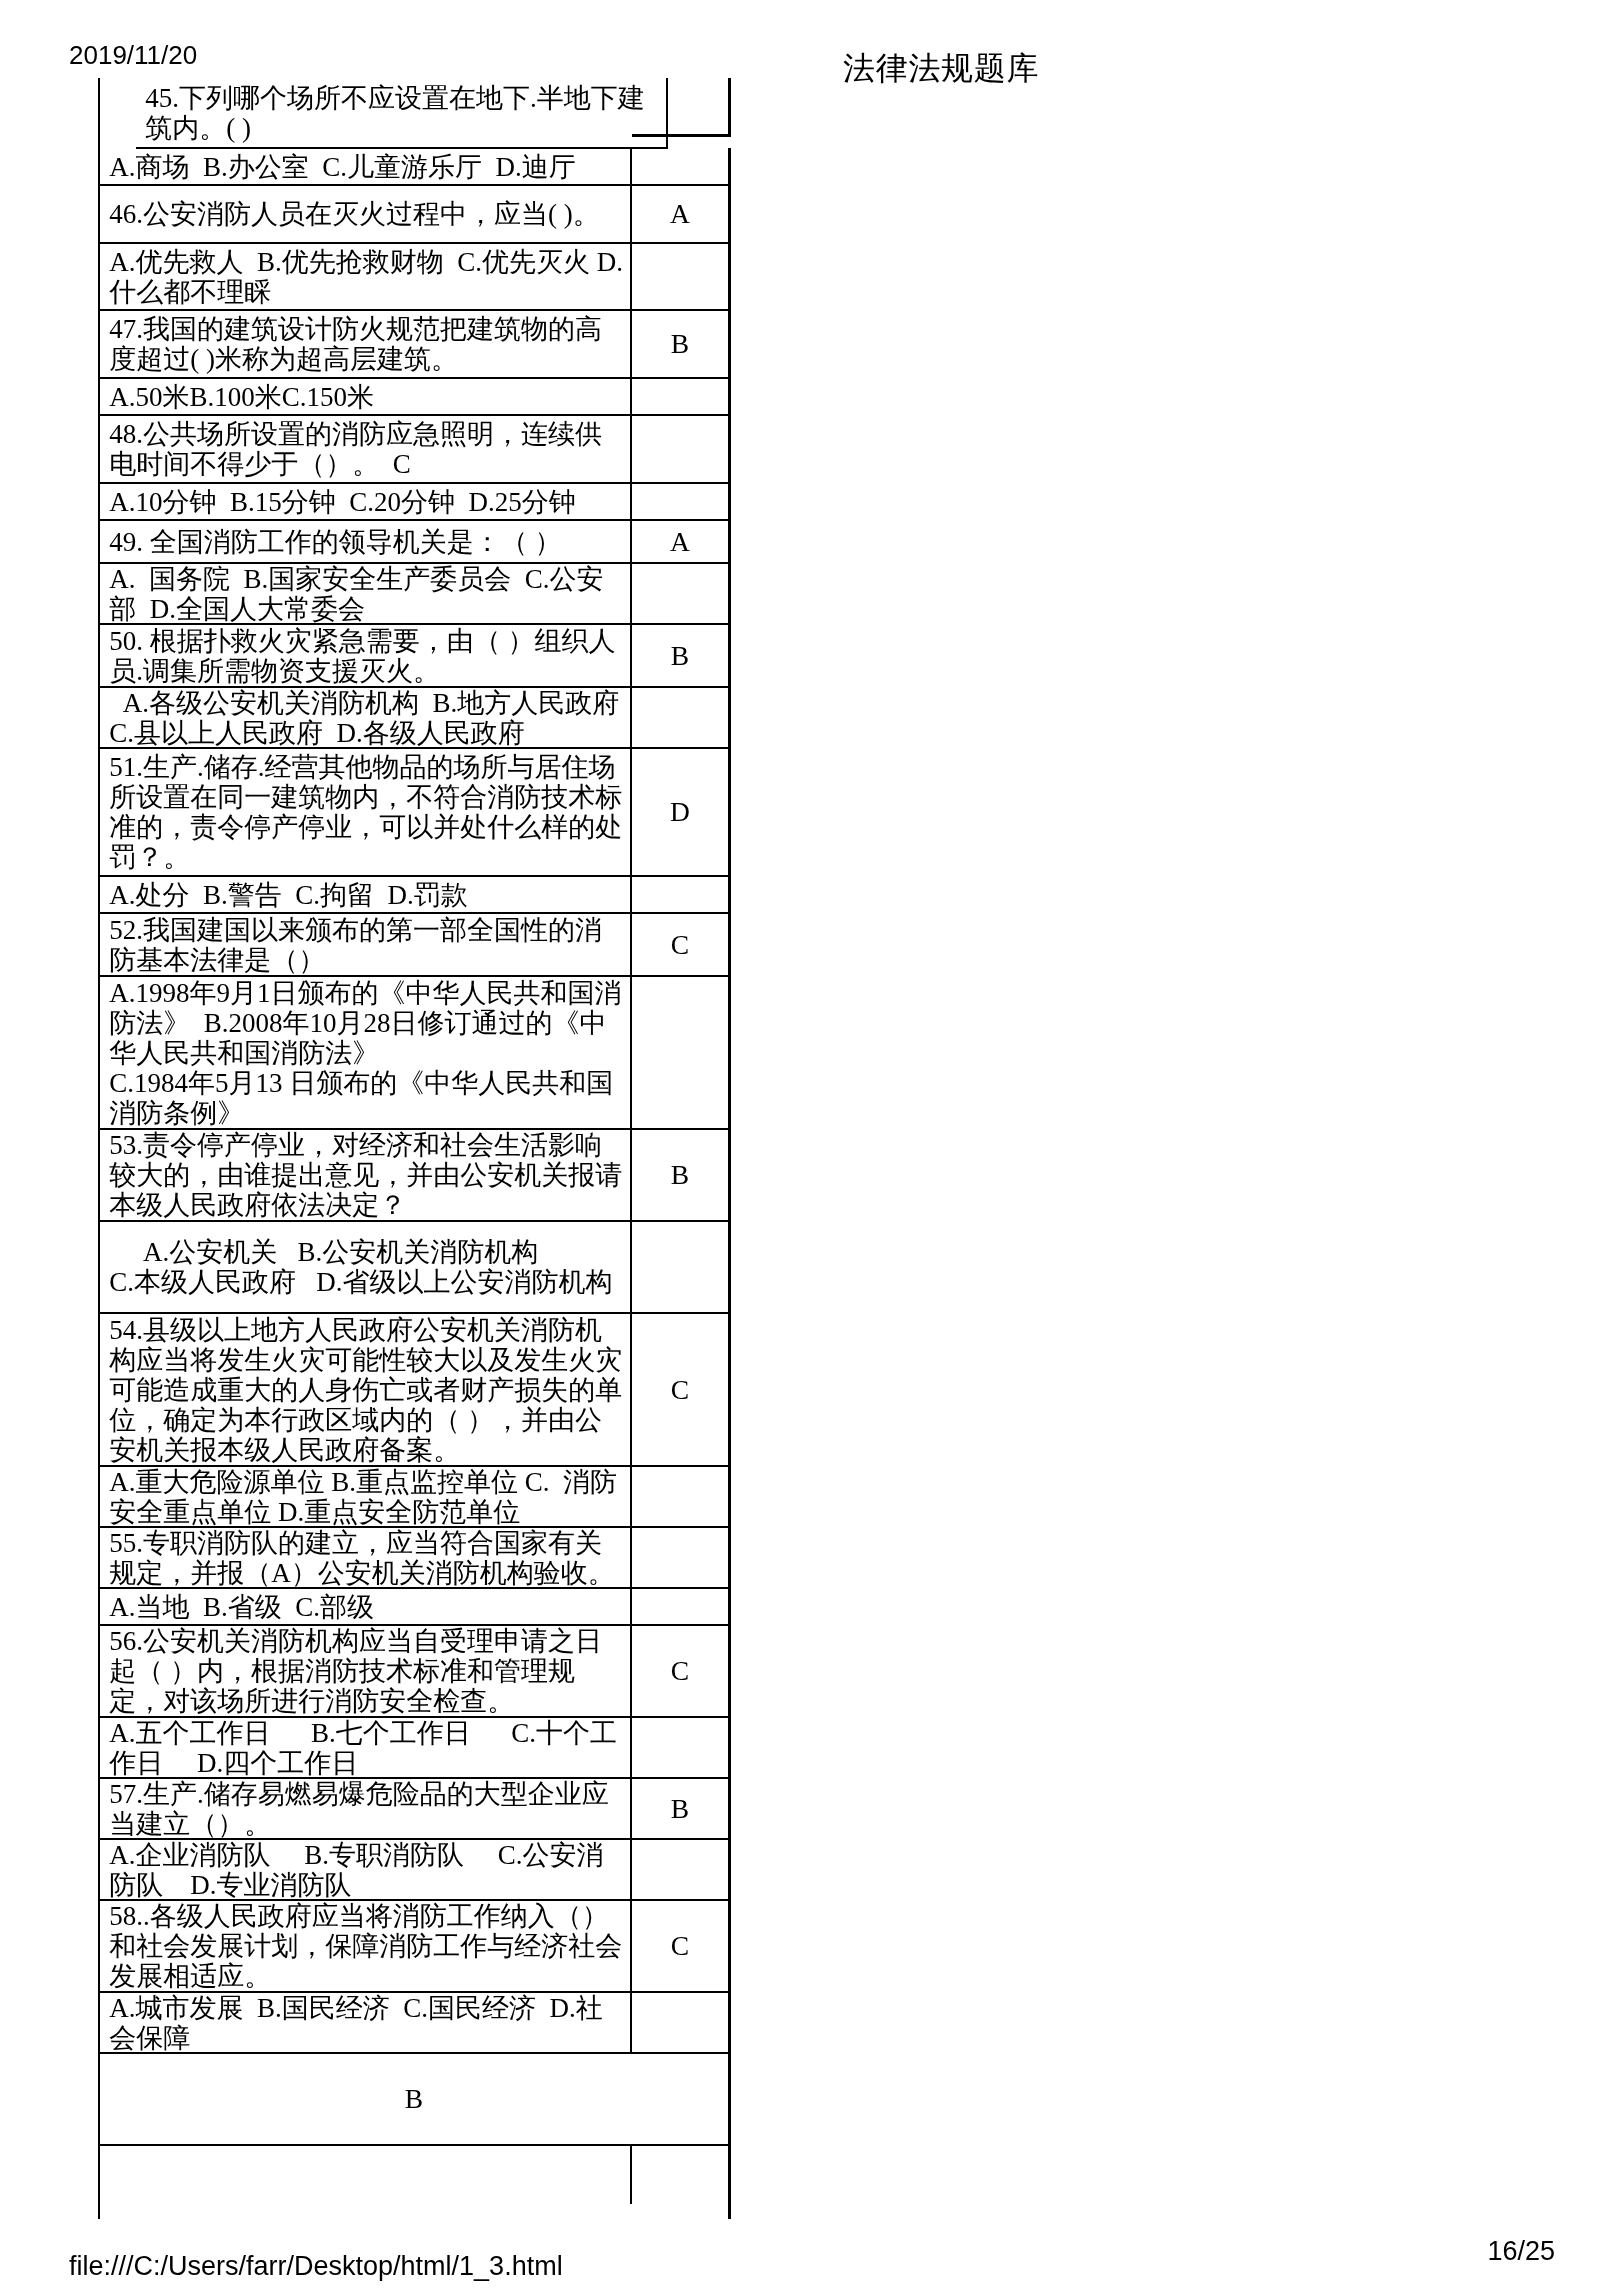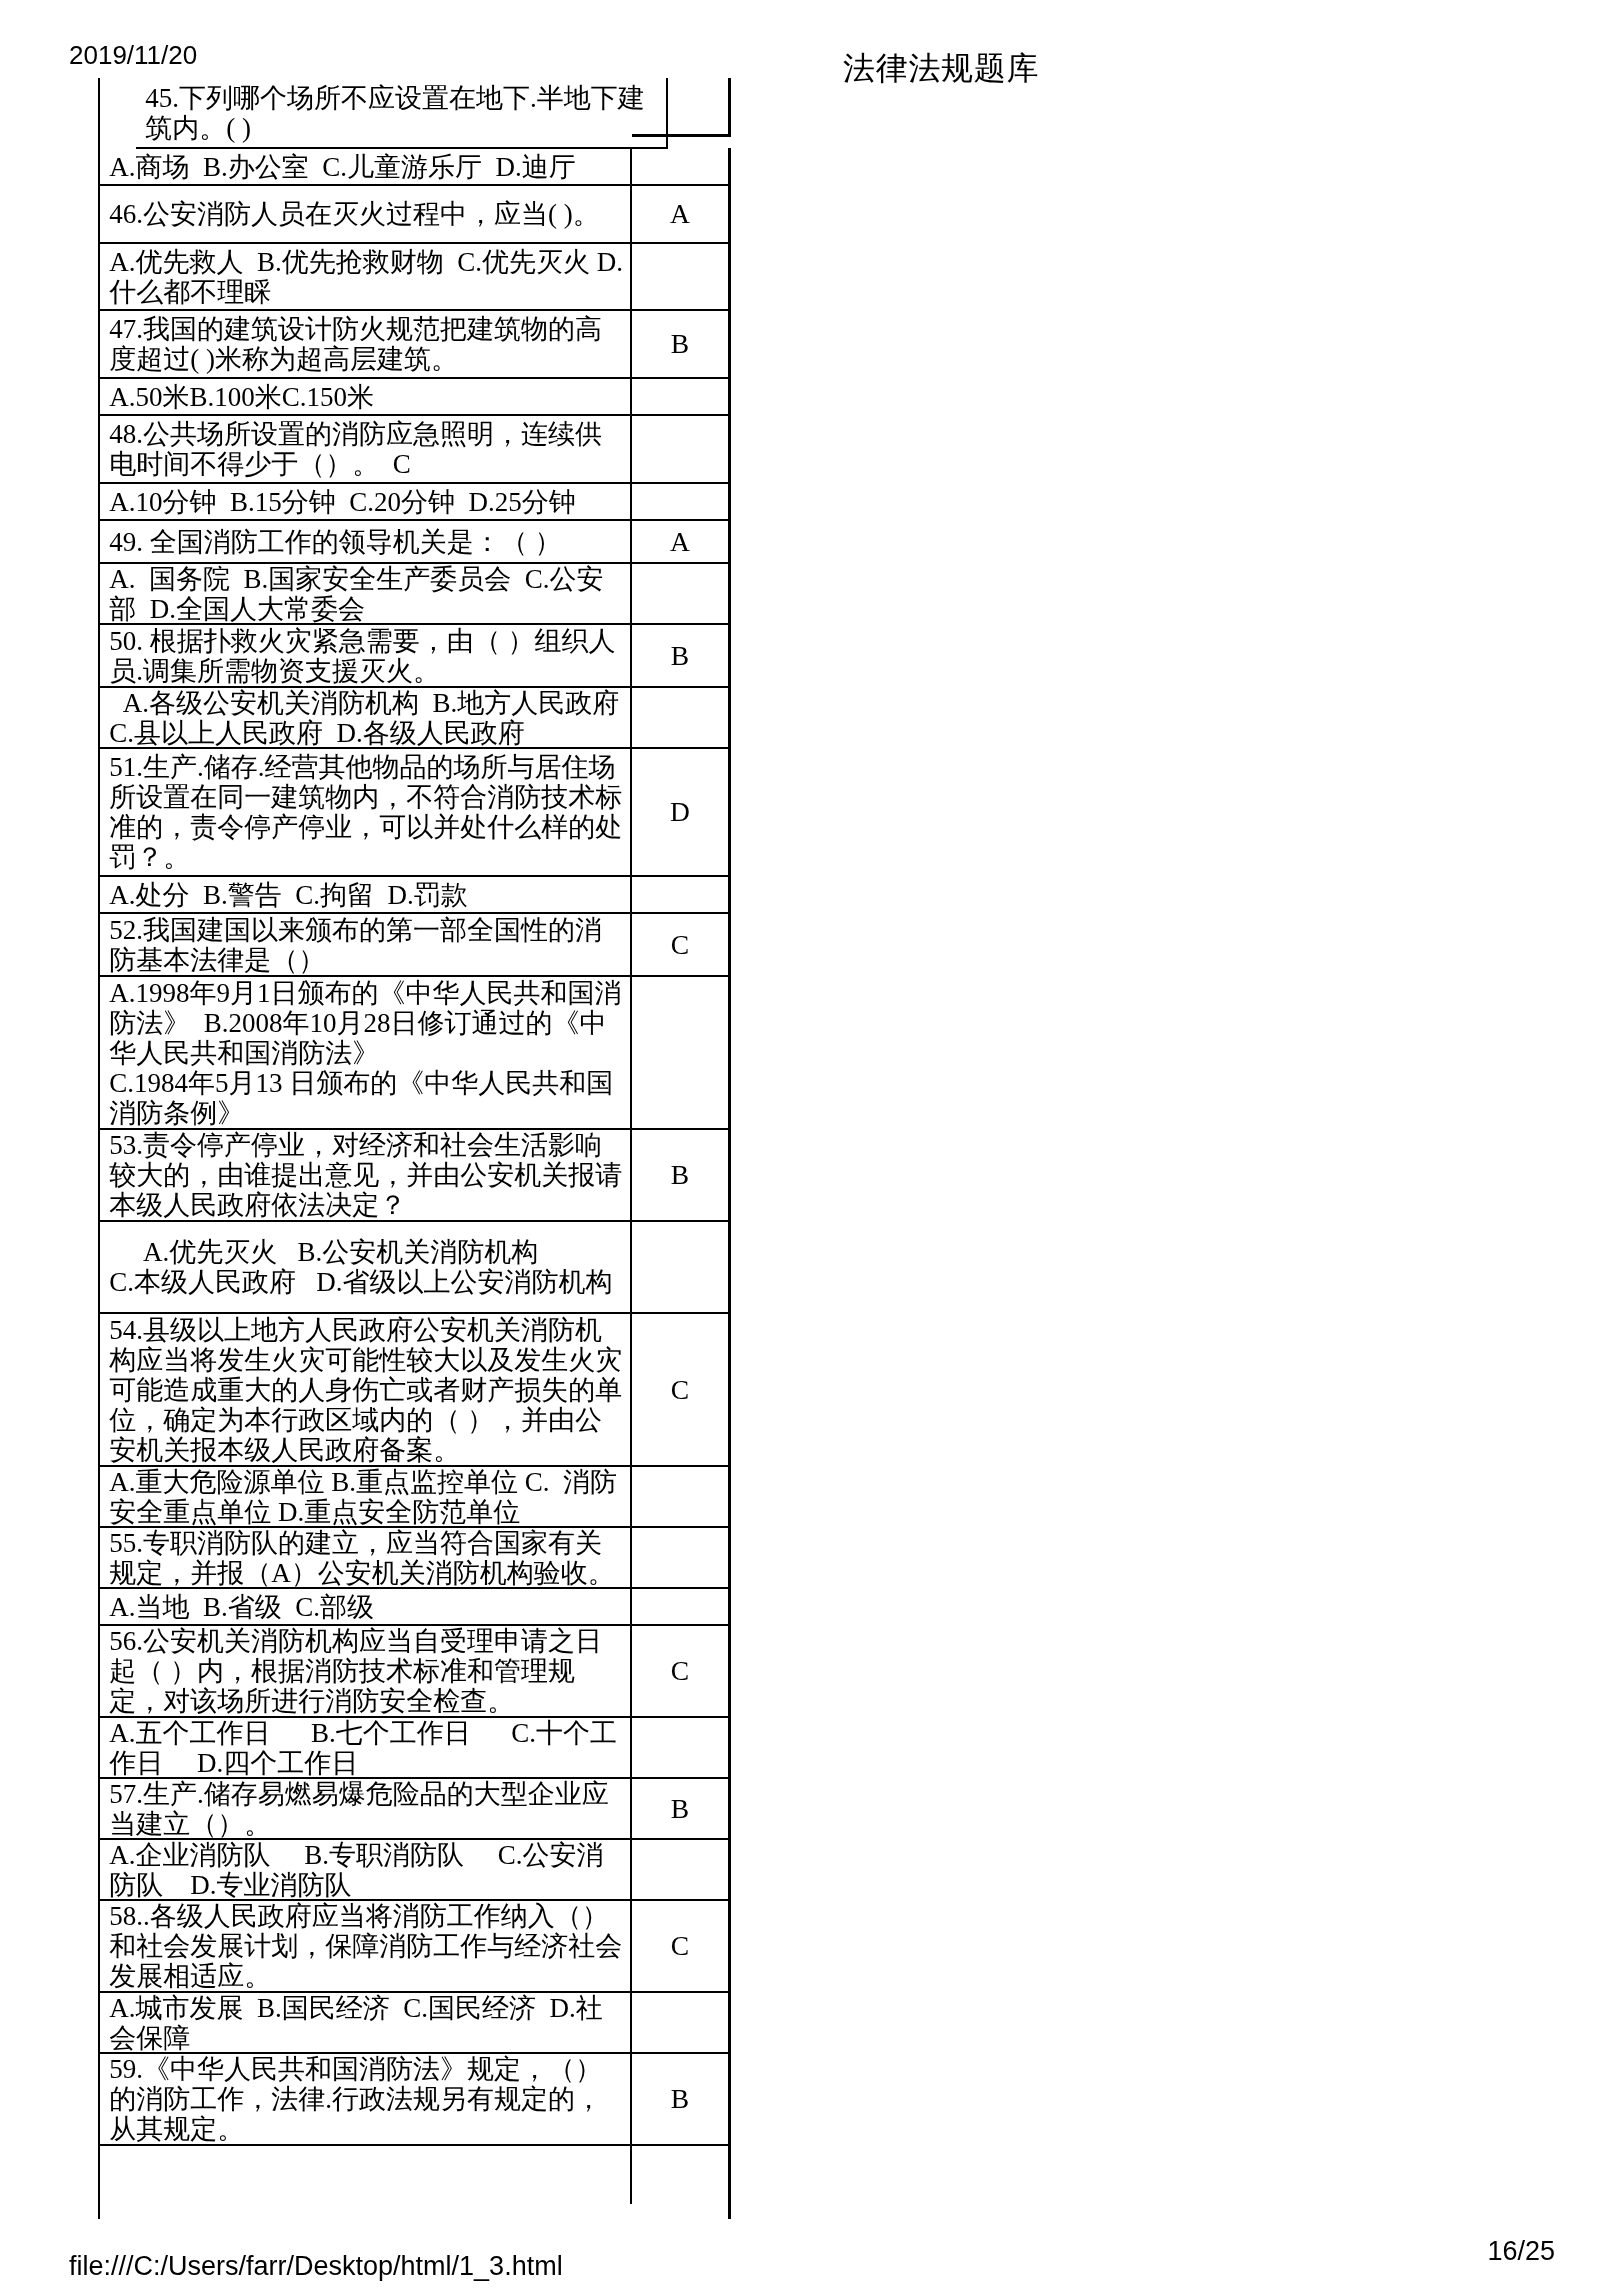--- a/index.html
+++ b/index.html
@@ -209,21 +209,21 @@
     <div class="row" style="height:90px">
       <div class="cq">
           <span>53.责令停产停业，对经济和社会生活影响较大的，由谁提出意见，并由公安机关报请本级人民政府依法决定？</span>
         </div>
       <div class="ca">
           <span>B</span>
         </div>
     </div>
     <div class="row" style="height:90px">
       <div class="cq">
-          <span>     A.优先灭火   B.公安机关消防机构
+          <span>     A.公安机关   B.公安机关消防机构
 C.本级人民政府   D.省级以上公安消防机构</span>
         </div>
       <div class="ca">
           <span></span>
         </div>
     </div>
     <div class="row" style="height:151px">
       <div class="cq">
           <span>54.县级以上地方人民政府公安机关消防机构应当将发生火灾可能性较大以及发生火灾可能造成重大的人身伤亡或者财产损失的单位，确定为本行政区域内的（ ），并由公安机关报本级人民政府备案。</span>
         </div>
@@ -297,23 +297,20 @@
     </div>
     <div class="row" style="height:59px">
       <div class="cq">
           <span>A.城市发展  B.国民经济  C.国民经济  D.社会保障</span>
         </div>
       <div class="ca">
           <span></span>
         </div>
     </div>
     <div class="row" style="height:90px">
-      <div class="cq">
-          <span>59.《中华人民共和国消防法》规定，（）的消防工作，法律.行政法规另有规定的，从其规定。</span>
-        </div>
       <div class="ca">
           <span>B</span>
         </div>
     </div>
     <div class="row last" style="height:58px">
       <div class="cq">
           <span></span>
         </div>
       <div class="ca">
           <span></span>

